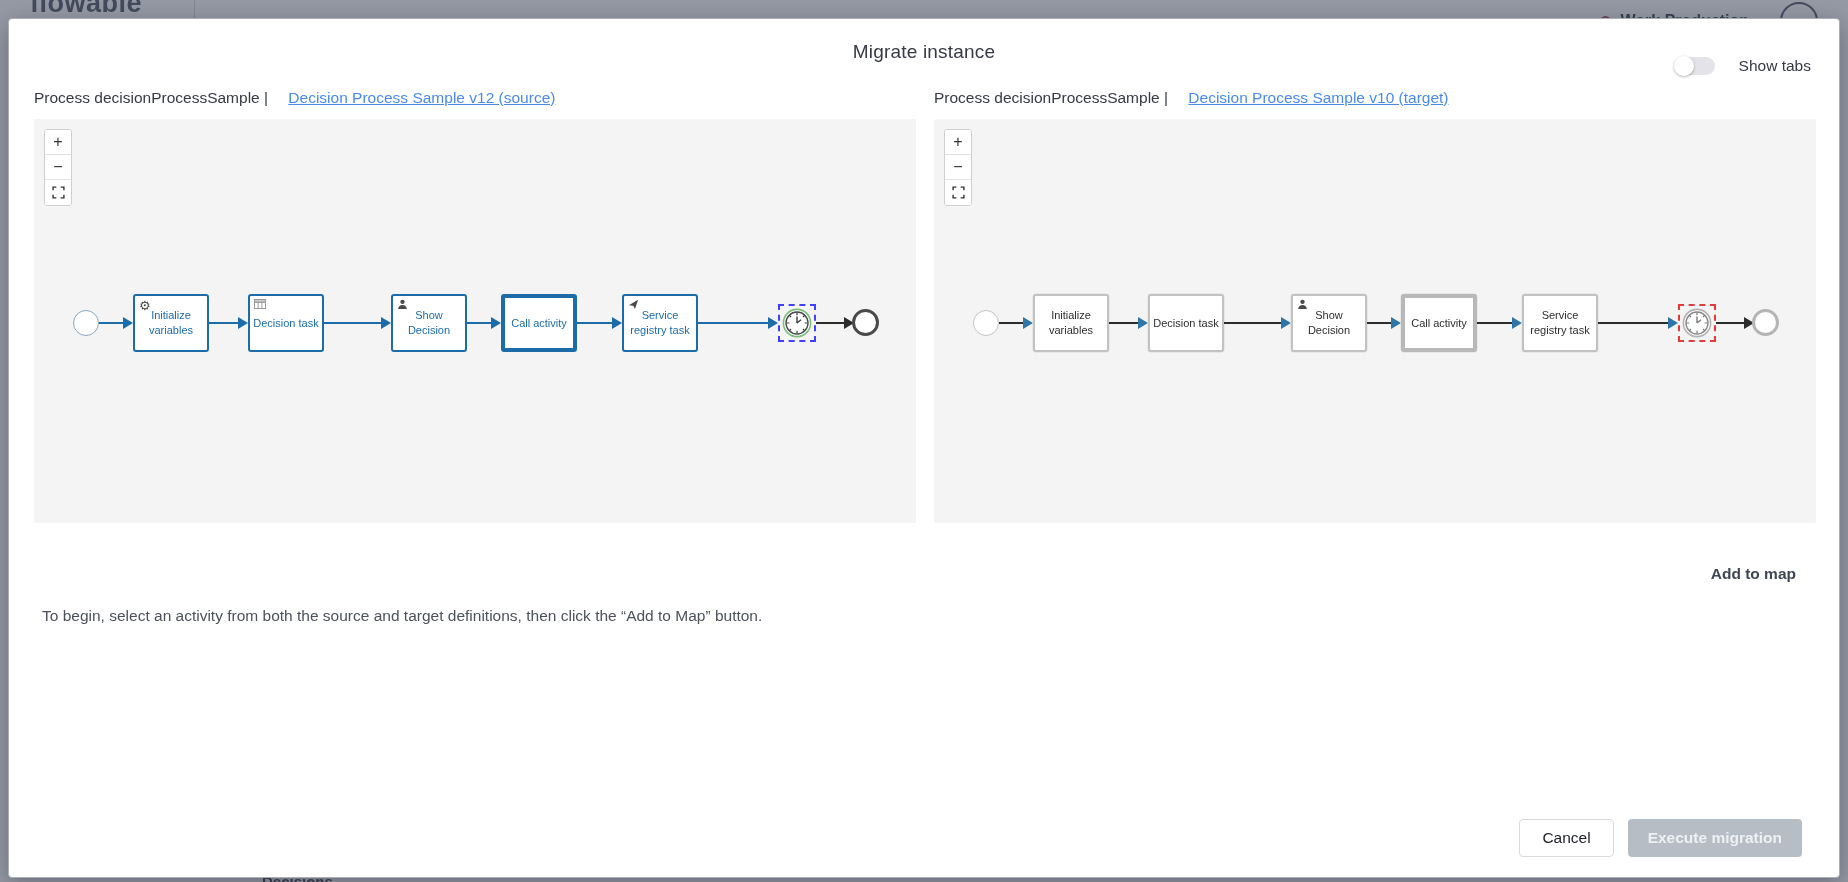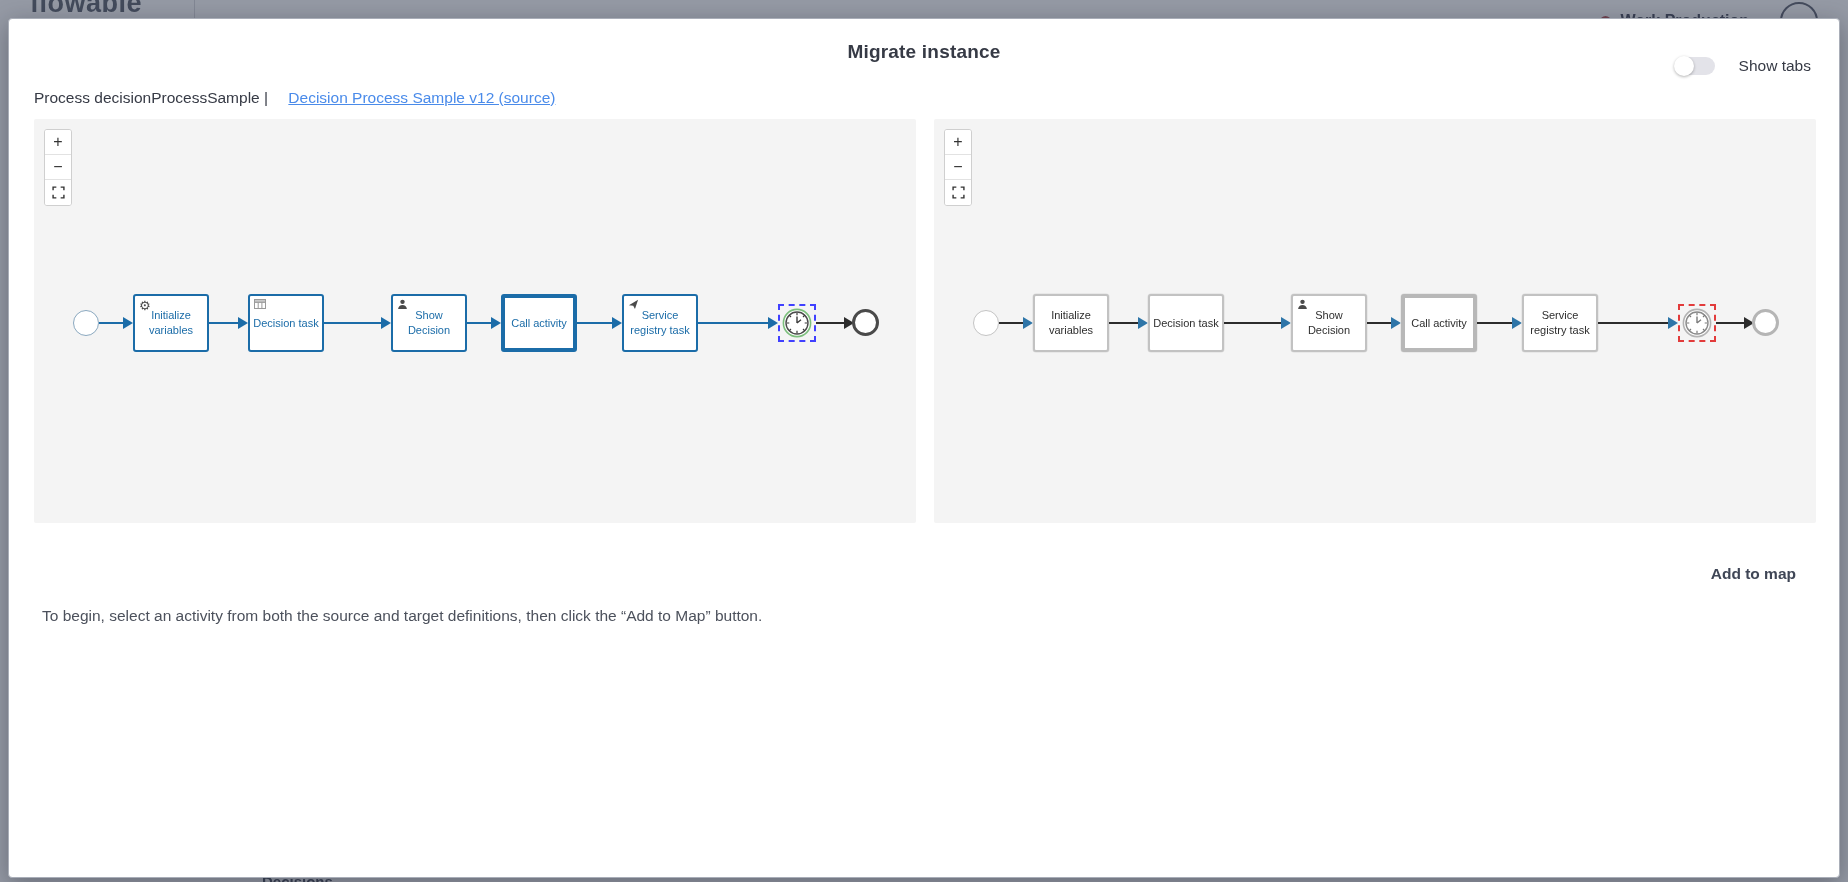--- a/index.html
+++ b/index.html
@@ -18,21 +18,21 @@
   .bg-chevron{font-size:13px;color:#3f4454;}
   .bg-avatar{width:34px;height:34px;border-radius:50%;border:2px solid #565b69;display:inline-block;}
   .bg-bottom{position:absolute;left:262px;bottom:-8px;font-size:15px;font-weight:600;color:#3f4454;}
   .overlay{position:absolute;inset:0;background:rgba(52,61,82,.52);}
   
   .modal{
     position:absolute;left:8px;top:18px;width:1832px;height:860px;
     background:#fff;border:1px solid #a9aeb8;border-radius:4px;
     box-shadow:0 6px 24px rgba(20,24,35,.35);box-sizing:border-box;
   }
-  .modal-title{position:absolute;left:0;right:0;top:22px;text-align:center;font-size:19px;color:#363a45;font-weight:700;letter-spacing:.2px;}
+  .modal-title{position:absolute;left:0;right:0;top:22px;text-align:center;font-size:19px;color:#363a45;font-weight:400;letter-spacing:.2px;}
   
   .show-tabs{position:absolute;right:28px;top:38px;display:flex;align-items:center;gap:24px;cursor:pointer;}
   .toggle-track{width:40px;height:18px;border-radius:9px;background:#e3e3e9;position:relative;}
   .toggle-knob{position:absolute;left:-1px;top:-1px;width:20px;height:20px;border-radius:50%;background:#fff;box-shadow:0 1px 3px rgba(0,0,0,.3);}
   .show-tabs-label{font-size:15.5px;color:#363a45;}
   
   .panel-header{position:absolute;top:70px;font-size:15.5px;color:#363a45;white-space:nowrap;}
   .panel-header.left{left:25px;} .panel-header.right{left:925px;}
   .panel-header a{color:#4a8bea;text-decoration:underline;cursor:pointer;margin-left:16px;}
   
@@ -99,20 +99,21 @@
   <div class="modal-title">Migrate instance</div>
 
   <div class="show-tabs">
     <div class="toggle-track">
         <div class="toggle-knob"></div>
       </div>
     <span class="show-tabs-label">Show tabs</span>
   </div>
 
   <div class="panel-header left"><span>Process decisionProcessSample | </span><a>Decision Process Sample v12 (source)</a></div>
+  <div class="panel-header right"><span>Process decisionProcessSample | </span><a>Decision Process Sample v10 (target)</a></div>
 
   <div class="canvas left c-left">
     <div class="zoom-controls">
       <div class="zoom-btn">+</div>
       <div class="zoom-btn">−</div>
       <div class="zoom-btn">
           <svg width="13" height="13" viewBox="0 0 12 12">
             <path d="M1 4V1h3M8 1h3v3M11 8v3H8M4 11H1V8" fill="none" stroke="#333" stroke-width="1.3"></path>
           </svg>
         </div>
@@ -241,14 +242,18 @@
 
     <div class="fl dark" style="left:782px;width:28px;"></div>
       <div class="ah dark" style="left:810px;"></div>
     <div class="evt-end" style="left:818px;top:190px;"></div>
   </div>
 
   <div class="add-to-map">Add to map</div>
 
   <div class="instruction">To begin, select an activity from both the source and target definitions, then click the “Add to Map” button.</div>
 
+  <div class="footer">
+    <button class="btn btn-cancel">Cancel</button>
+    <button class="btn btn-execute" aria-disabled="true">Execute migration</button>
+  </div>
 
 </div>
 
 </body></html>

